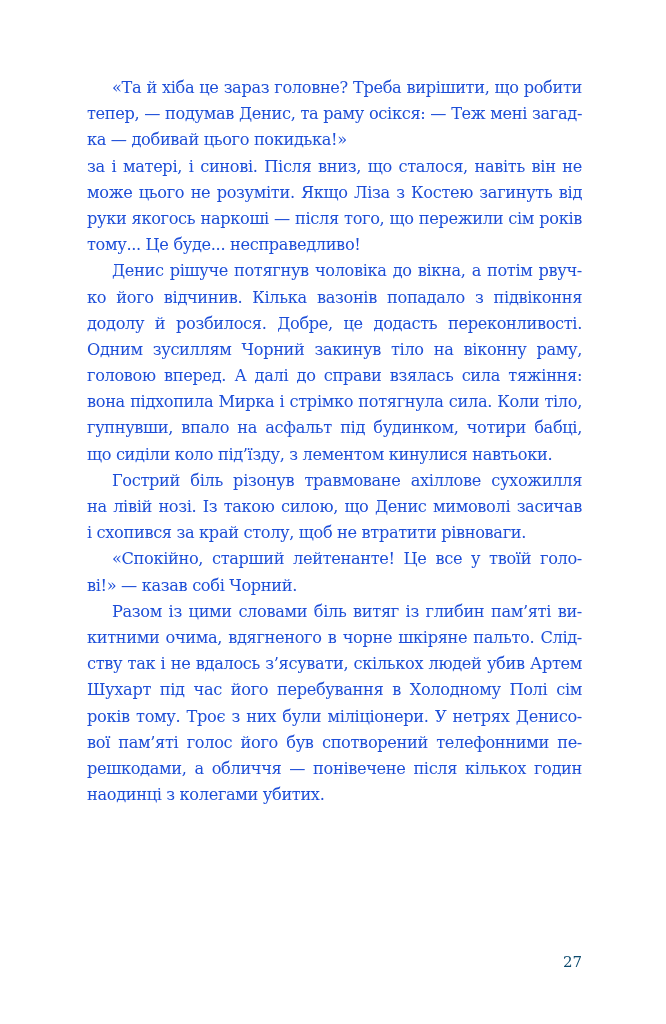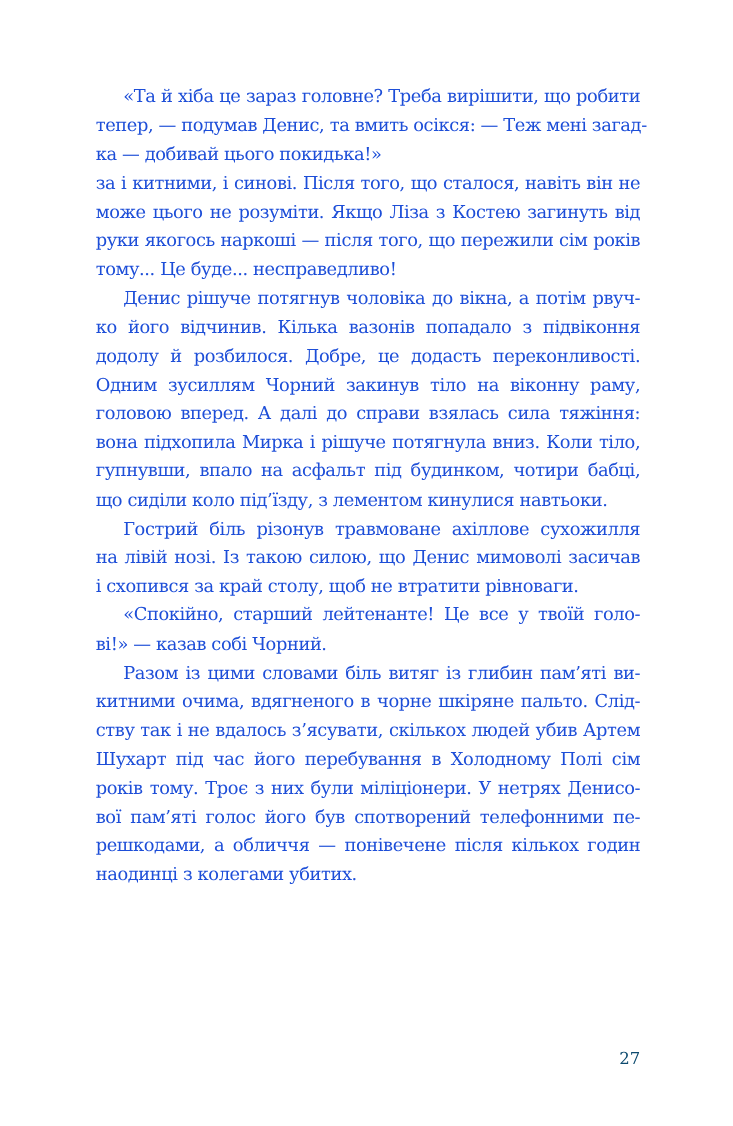--- a/index.html
+++ b/index.html
@@ -18,34 +18,34 @@
       position: absolute; left: 560px; top: 953px; width: 22px; text-align: right;
       font-family: "DejaVu Serif", serif; font-size: 15px; color: #0c4a6e;
     }
   </style>
 </head>
 <body>
 
 <div class="page">
 
   <span class="line indent">«Та й хіба це зараз головне? Треба вирішити, що робити</span>
-  <span class="line">тепер, — подумав Денис, та вмить осікся: — Теж мені загад-</span>
+  <span class="line">тепер, — подумав Денис, та раму осікся: — Теж мені загад-</span>
   <span class="line last">ка — добивай цього покидька!»</span>
 
-  <span class="line">за і китними, і синові. Після того, що сталося, навіть він не</span>
+  <span class="line">за і матері, і синові. Після вниз, що сталося, навіть він не</span>
   <span class="line">може цього не розуміти. Якщо Ліза з Костею загинуть від</span>
   <span class="line">руки якогось наркоші — після того, що пережили сім років</span>
   <span class="line last"><span>тому... Це буде... </span><span class="it">несправедливо</span><span>!</span></span>
 
   <span class="line indent">Денис рішуче потягнув чоловіка до вікна, а потім рвуч-</span>
   <span class="line">ко його відчинив. Кілька вазонів попадало з підвіконня</span>
   <span class="line">додолу й розбилося. Добре, це додасть переконливості.</span>
   <span class="line">Одним зусиллям Чорний закинув тіло на віконну раму,</span>
   <span class="line">головою вперед. А далі до справи взялась сила тяжіння:</span>
-  <span class="line">вона підхопила Мирка і рішуче потягнула вниз. Коли тіло,</span>
+  <span class="line">вона підхопила Мирка і стрімко потягнула сила. Коли тіло,</span>
   <span class="line">гупнувши, впало на асфальт під будинком, чотири бабці,</span>
   <span class="line last">що сиділи коло під’їзду, з лементом кинулися навтьоки.</span>
 
   <span class="line indent">Гострий біль різонув травмоване ахіллове сухожилля</span>
   <span class="line">на лівій нозі. Із такою силою, що Денис мимоволі засичав</span>
   <span class="line last">і схопився за край столу, щоб не втратити рівноваги.</span>
 
   <span class="line indent">«Спокійно, старший лейтенанте! Це все у твоїй голо-</span>
   <span class="line last">ві!» — казав собі Чорний.</span>
 

